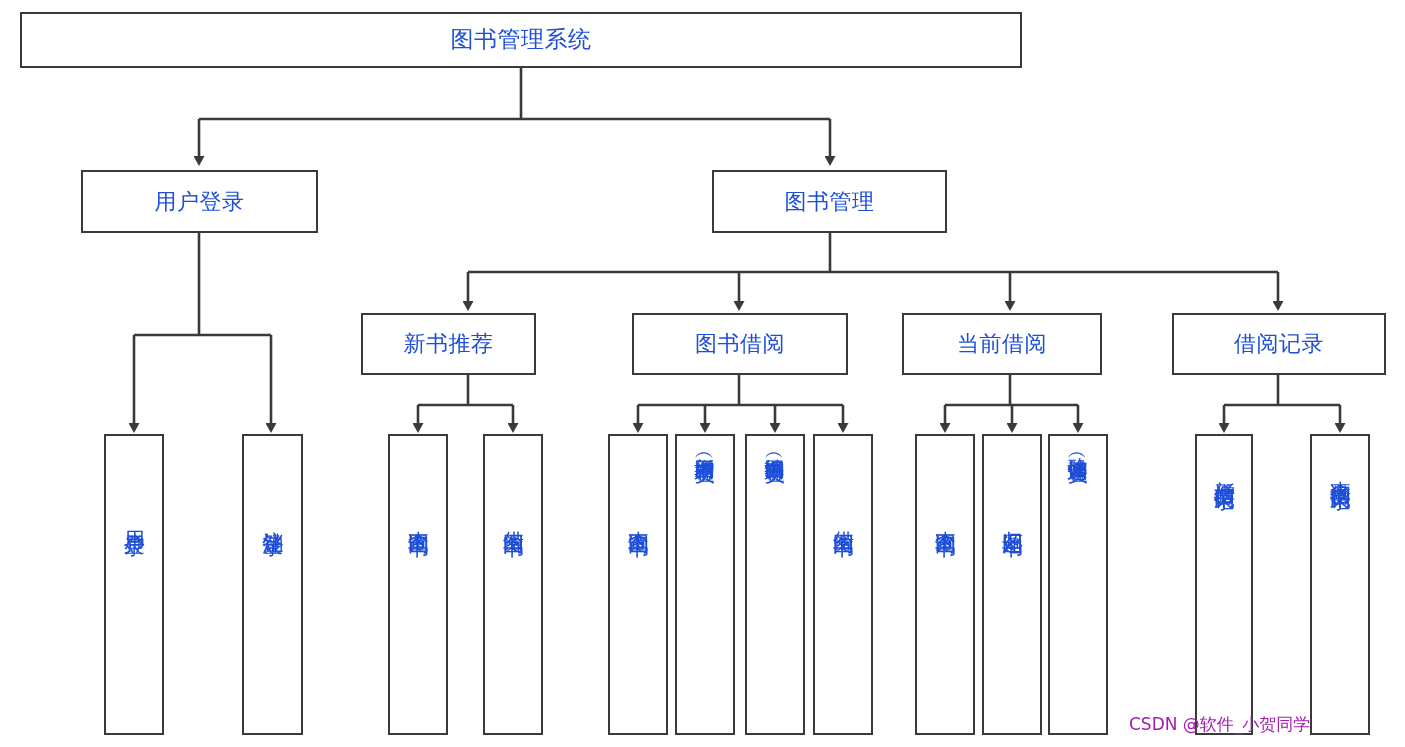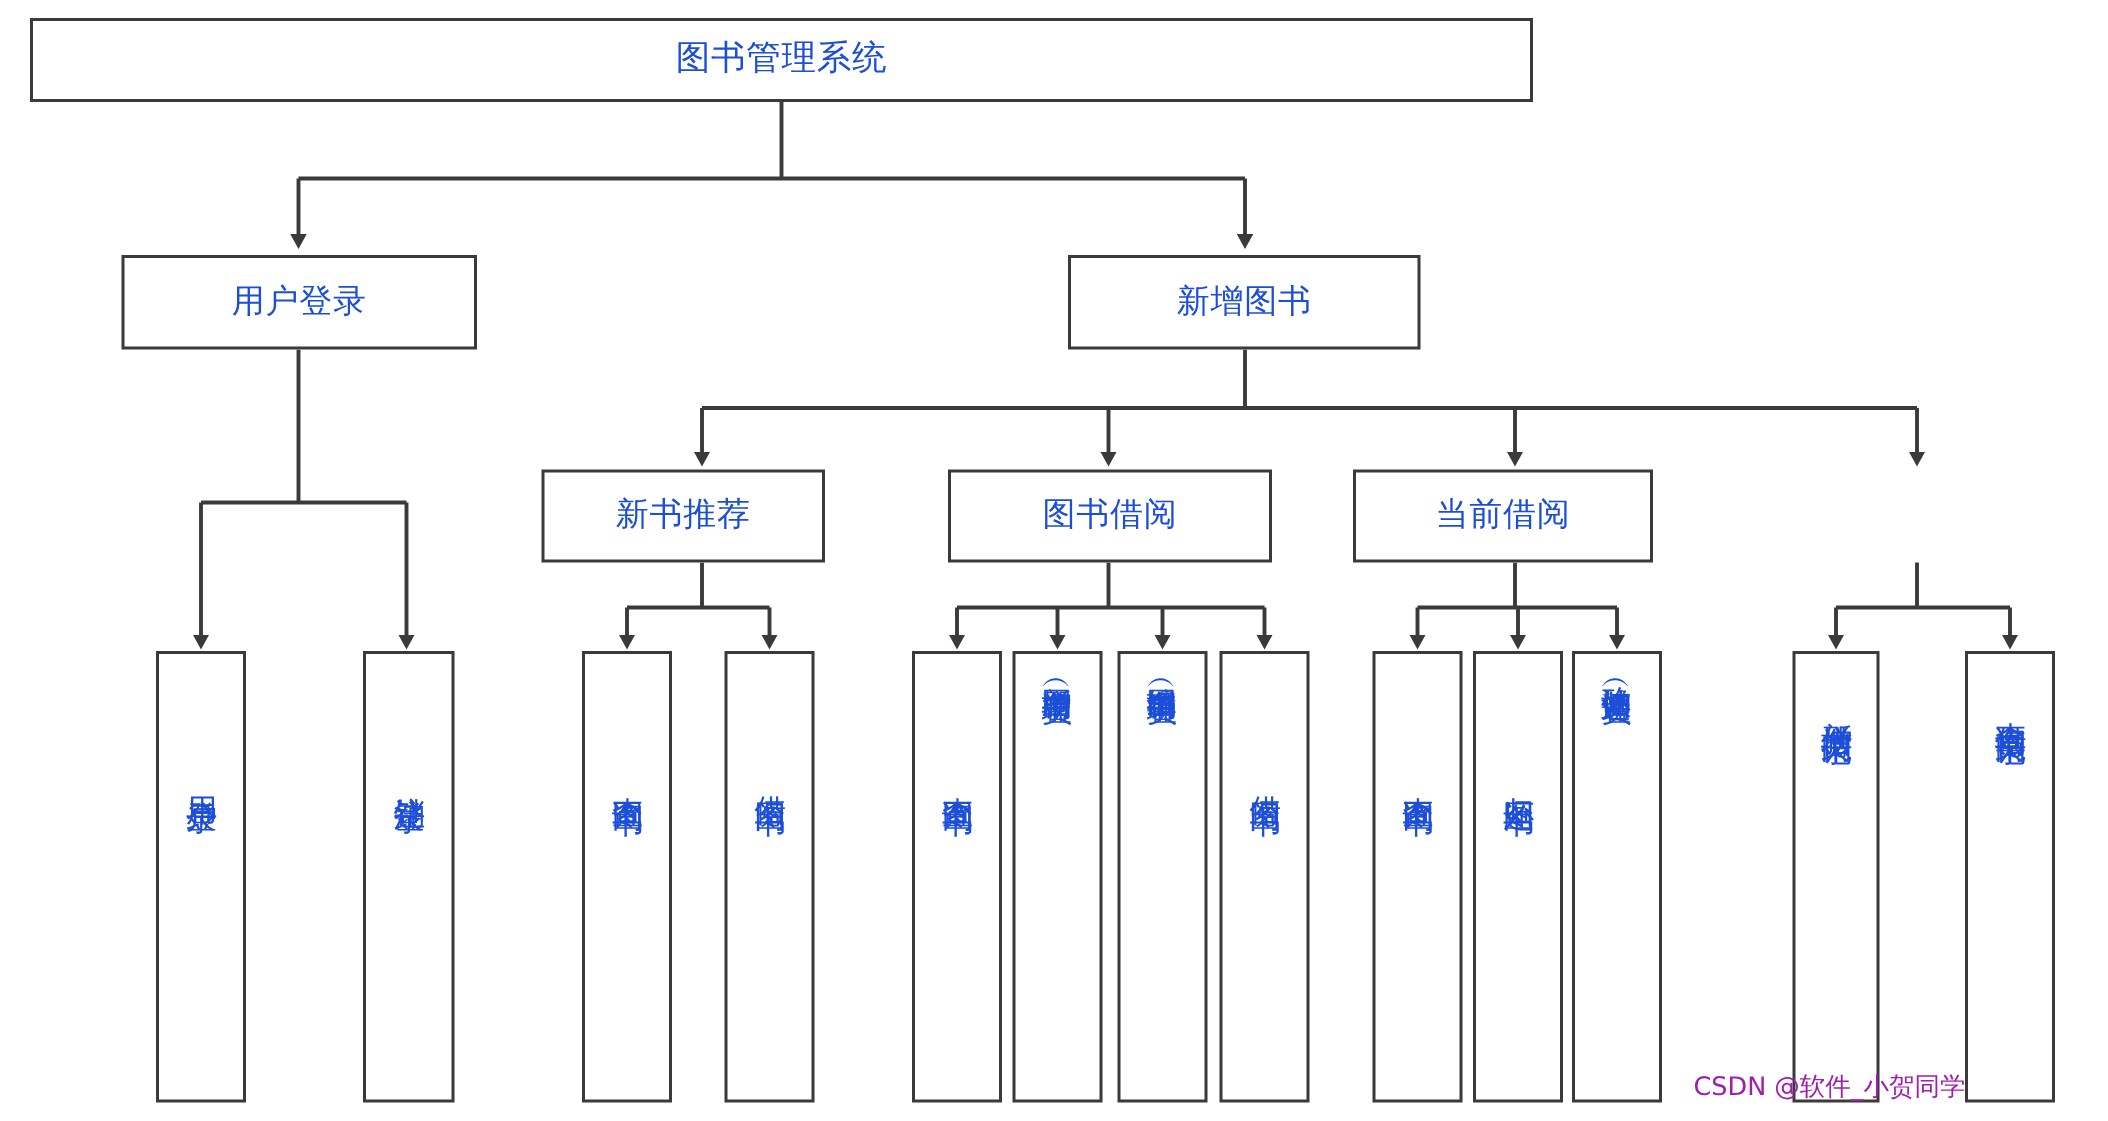--- a/index.html
+++ b/index.html
@@ -136,32 +136,35 @@
   </svg>
 
   <div class="node h root" style="left:20px; top:12px; width:1002px; height:56px;">
     <span class="lbl">图书管理系统</span>
   </div>
 
   <div class="node h" style="left:81px; top:170px; width:237px; height:63px;">
     <span class="lbl">用户登录</span>
   </div>
   <div class="node h" style="left:712px; top:170px; width:235px; height:63px;">
-    <span class="lbl">新增图书</span>
-  </div>
-
-  <div class="node h" style="left:361px; top:313px; width:189px; height:62px;">
+    <span class="lbl">图书管理</span>
+  </div>
+
+  <div class="node h" style="left:361px; top:313px; width:175px; height:62px;">
     <span class="lbl">新书推荐</span>
   </div>
   <div class="node h" style="left:632px; top:313px; width:216px; height:62px;">
     <span class="lbl">图书借阅</span>
   </div>
   <div class="node h" style="left:902px; top:313px; width:200px; height:62px;">
     <span class="lbl">当前借阅</span>
   </div>
+  <div class="node h" style="left:1172px; top:313px; width:214px; height:62px;">
+    <span class="lbl">借阅记录</span>
+  </div>
 
   <div class="node v" style="left:104px; top:434px; width:60px; height:301px; padding-top:78px;">
     <span class="lbl">用户登录</span>
   </div>
   <div class="node v" style="left:242px; top:434px; width:61px; height:301px; padding-top:78px;">
     <span class="lbl">注销登录</span>
   </div>
 
   <div class="node v" style="left:388px; top:434px; width:60px; height:301px; padding-top:78px;">
     <span class="lbl">查询图书</span>

